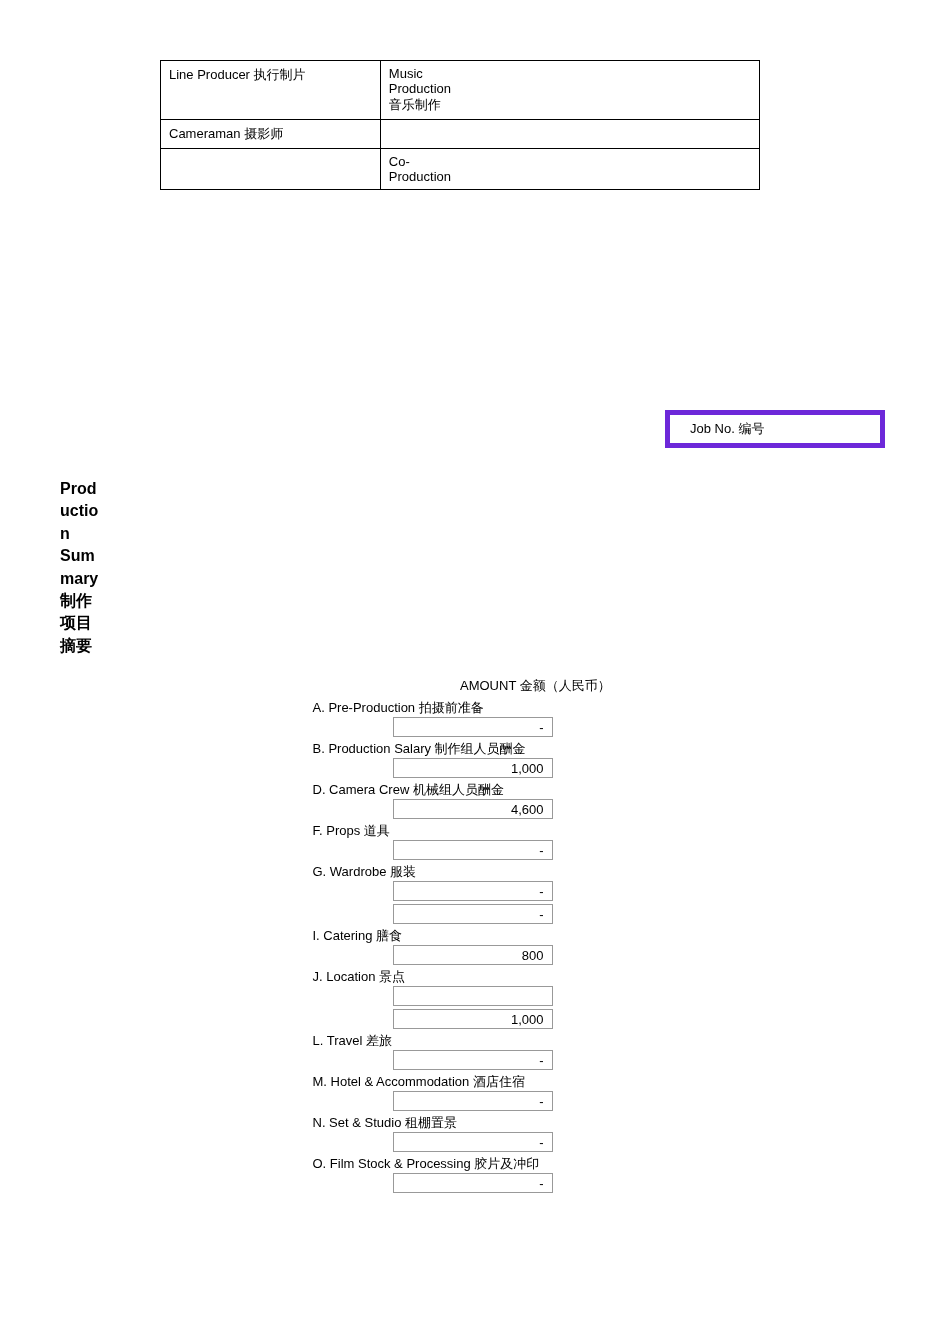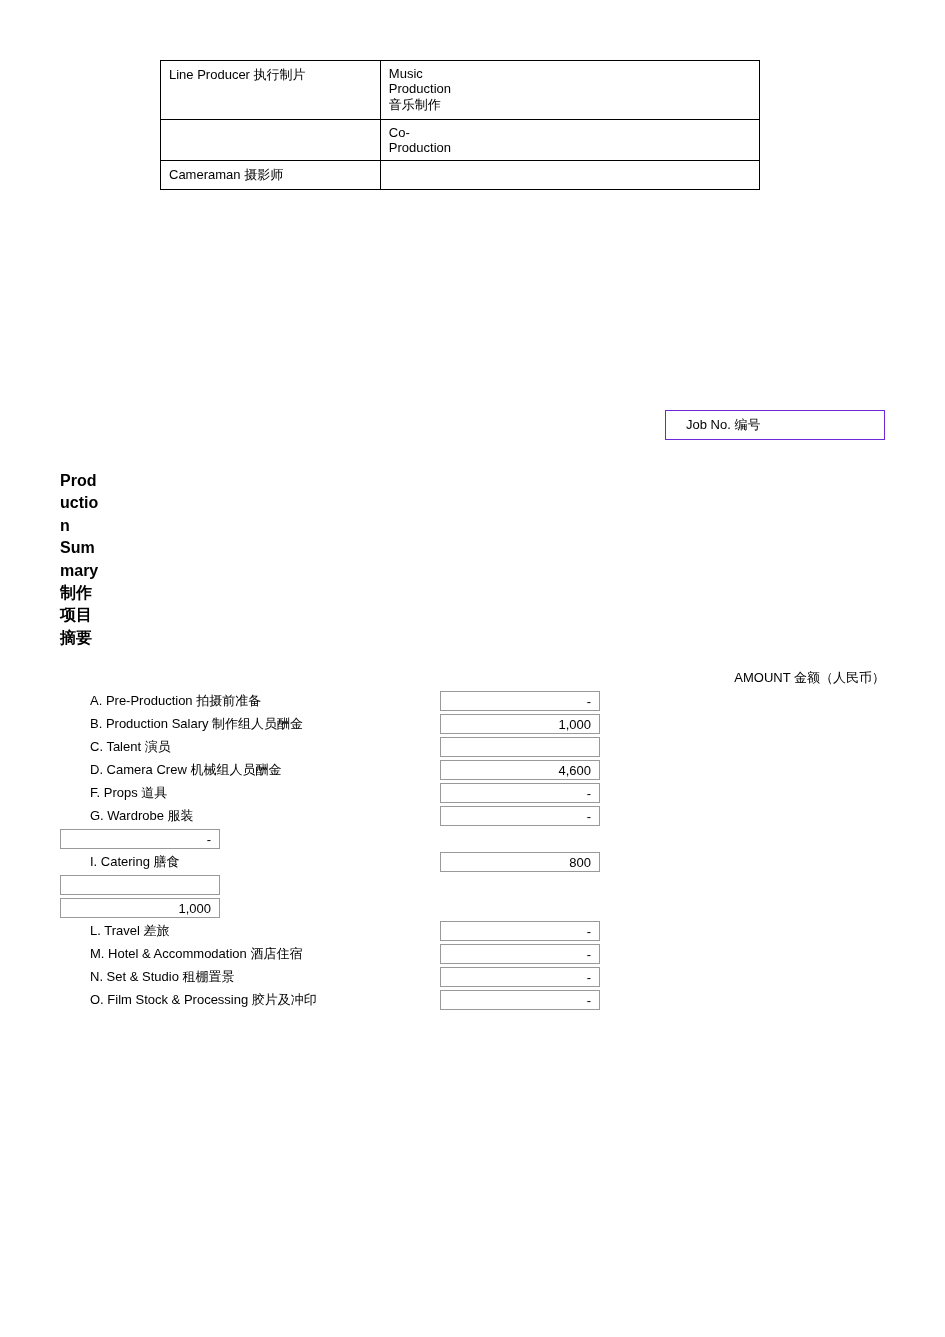--- a/index.html
+++ b/index.html
@@ -40,47 +40,48 @@
     .spacer {
       height: 220px;
     }
 
     .job-no-section {
       display: flex;
       justify-content: flex-end;
       margin-bottom: 30px;
     }
     .job-no-box {
-      border: 1px solid #6d28d9;
+      border: 5px solid #6d28d9;
       padding: 5px 20px;
       min-width: 220px;
       font-size: 13px;
     }
 
     .production-summary-title {
       font-weight: bold;
       font-size: 16px;
       line-height: 1.4;
       margin-bottom: 20px;
       width: 80px;
       word-break: break-word;
     }
 
     .amount-header {
-      text-align: right;
+      text-align: left;
       margin-left: 400px;
       margin-bottom: 4px;
       font-size: 13px;
     }
 
     .summary-row {
       display: flex;
       align-items: center;
       margin-bottom: 3px;
       font-size: 13px;
+      flex-direction: column;
     }
     .summary-label {
       width: 380px;
       padding-left: 30px;
     }
     .summary-amount-box {
       border: 1px solid #999;
       min-width: 160px;
       text-align: right;
       padding: 2px 8px;
@@ -96,27 +97,27 @@
 
 <table class="top-table">
   <tbody id="top-table-body">
       <tr>
         <td>Line Producer  执行制片</td>
         <td style="white-space: pre-line;">Music
 Production
 音乐制作</td>
       </tr>
       <tr>
+        <td>Cameraman  摄影师</td>
+        <td style="white-space: pre-line;"></td>
+      </tr>
+      <tr>
         <td></td>
         <td style="white-space: pre-line;">Co-
 Production</td>
-      </tr>
-      <tr>
-        <td>Cameraman  摄影师</td>
-        <td style="white-space: pre-line;"></td>
       </tr>
     </tbody>
 </table>
 
 <div class="spacer"></div>
 
 <div class="job-no-section">
   <div class="job-no-box">
     <span>Job No. 编号</span>
   </div>
@@ -138,43 +139,40 @@
 <div id="summary-rows">
     <div class="summary-row">
       <div class="summary-label">A.  Pre-Production 拍摄前准备</div>
       <div class="summary-amount-box">-</div>
     </div>
     <div class="summary-row">
       <div class="summary-label">B.  Production Salary 制作组人员酬金</div>
       <div class="summary-amount-box">1,000</div>
     </div>
     <div class="summary-row">
-      <div class="summary-label">C.  Talent 演员</div>
-      <div class="summary-amount-box"></div>
-    </div>
-    <div class="summary-row">
       <div class="summary-label">D.  Camera Crew 机械组人员酬金</div>
       <div class="summary-amount-box">4,600</div>
     </div>
     <div class="summary-row">
       <div class="summary-label">F.  Props 道具</div>
       <div class="summary-amount-box">-</div>
     </div>
     <div class="summary-row">
       <div class="summary-label">G.  Wardrobe 服装</div>
       <div class="summary-amount-box">-</div>
     </div>
     <div class="summary-row">
       <div class="summary-amount-box">-</div>
     </div>
     <div class="summary-row">
       <div class="summary-label">I.  Catering 膳食</div>
       <div class="summary-amount-box">800</div>
     </div>
     <div class="summary-row">
+      <div class="summary-label">J.  Location 景点</div>
       <div class="summary-amount-box"></div>
     </div>
     <div class="summary-row">
       <div class="summary-amount-box">1,000</div>
     </div>
     <div class="summary-row">
       <div class="summary-label">L.  Travel 差旅</div>
       <div class="summary-amount-box">-</div>
     </div>
     <div class="summary-row">

